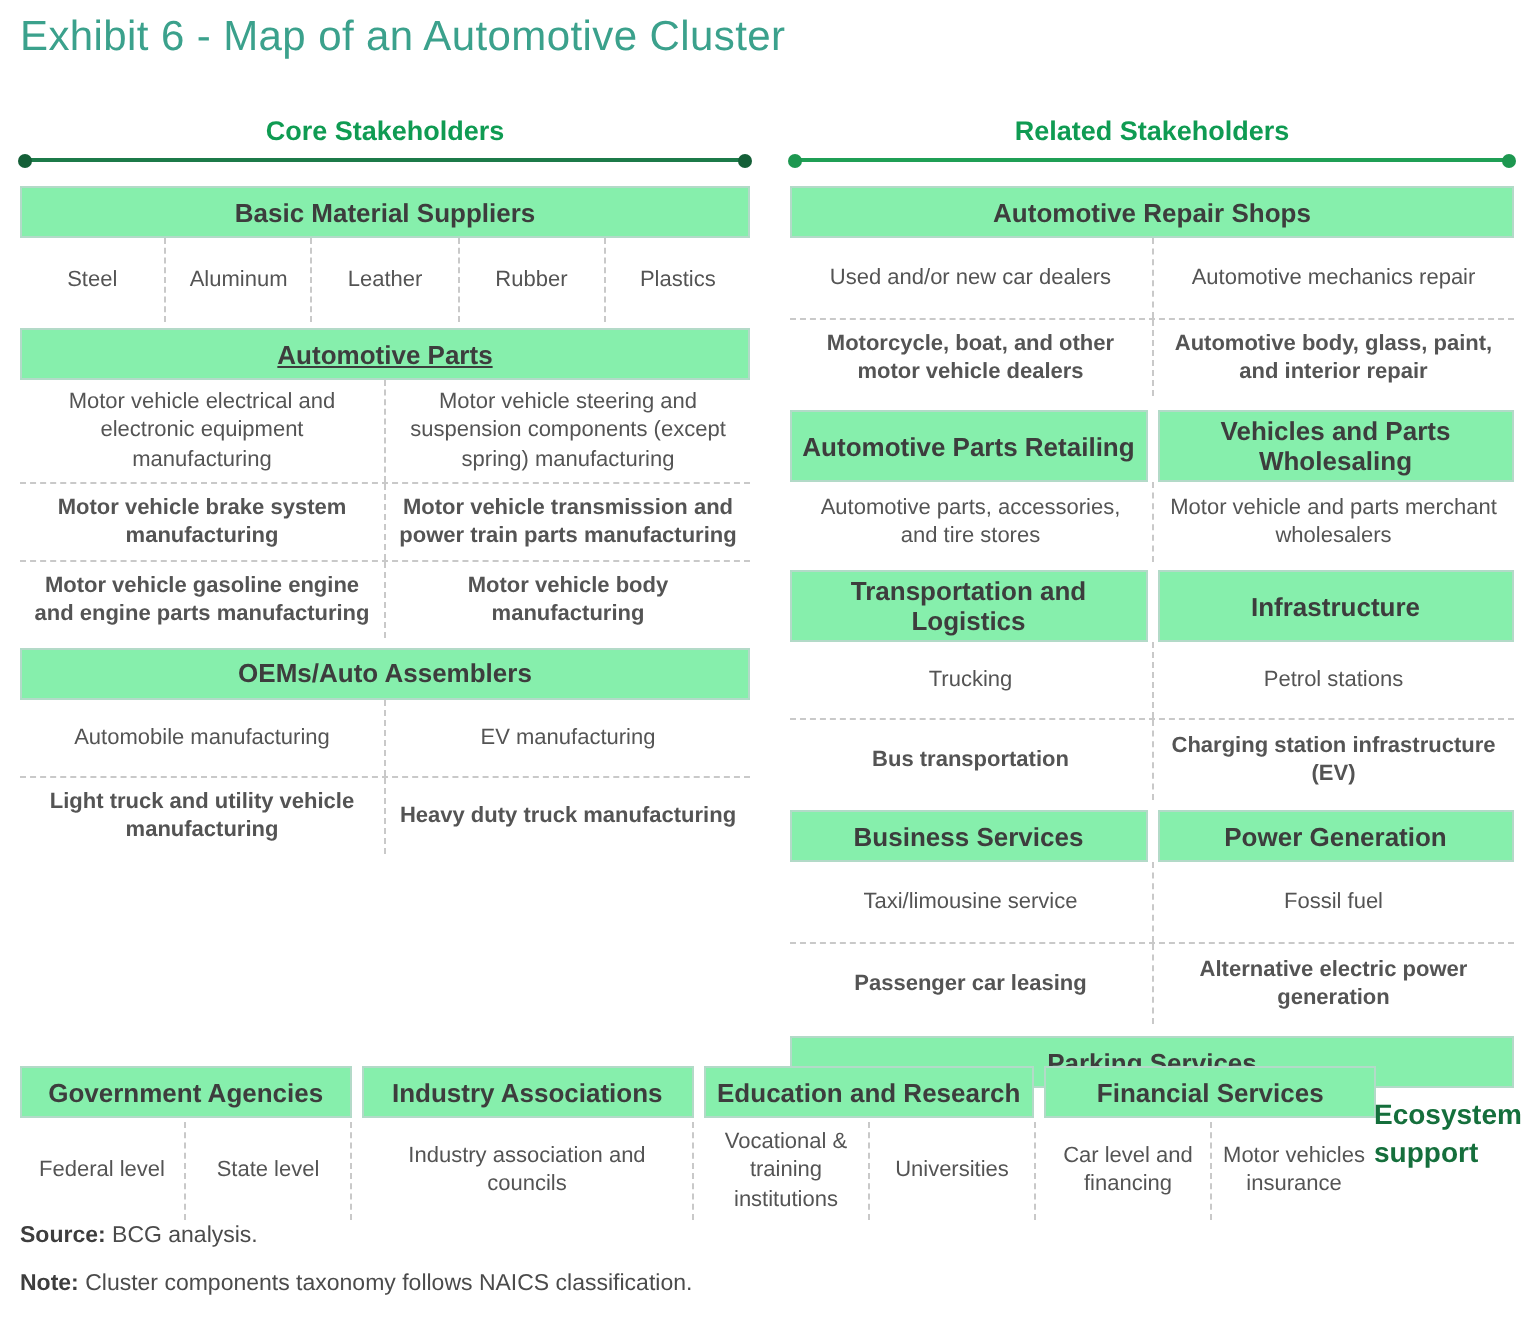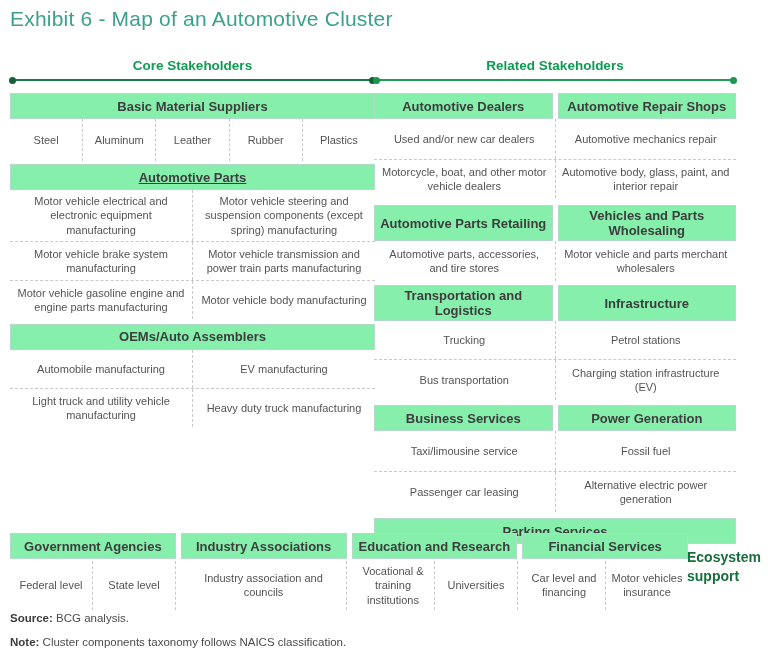--- a/index.html
+++ b/index.html
@@ -8,21 +8,21 @@
     width:768px; height:671px; position:relative;
     font-family:"Liberation Sans", sans-serif;
     -webkit-font-smoothing:antialiased;
   }
   .title {
     position:absolute; left:10px; top:7px;
     font-size:21px; font-weight:400; color:#3ba18c; letter-spacing:.2px;
   }
   .col { position:absolute; top:58px; }
   .col-left  { left:10px;  width:365px; }
-  .col-right { left:374px; width:362px; }
+  .col-right { left:395px; width:362px; }
 
   .sec-label {
     text-align:center; font-weight:bold; font-size:13.5px;
     color:#0f9b52; margin-bottom:6px;
   }
   .tl-line { position:relative; height:2px; margin-bottom:12px; }
   .col-left  .tl-line { background:#1c7a49; }
   .col-right .tl-line { background:#1f9f55; }
   .tl-line .dot {
     position:absolute; top:-2.5px; width:7px; height:7px; border-radius:50%;
@@ -46,21 +46,21 @@
     display:flex; align-items:center; justify-content:center; text-align:center;
     font-size:11px; color:#545454; line-height:1.3; padding:4px 6px;
   }
   .cells-5 { display:flex; }
   .cells-5 .cell { flex:1; min-height:42px; padding:4px 2px; }
   .cells-5 .cell:not(:last-child) { border-right:1px dashed #c9c9c9; }
 
   .row2 { display:flex; }
   .row2 .cell { flex:1; min-height:38px; }
   .row2 .cell:first-child { border-right:1px dashed #c9c9c9; }
-  .row2 + .row2 { border-top:1px dashed #c9c9c9; }
+  .row2 + .row2 { border-top:1px dashed #c9c9c9;font-weight:bold; }
   .row2.tall .cell { min-height:40px; }
 
   .band { position:absolute; left:10px; top:533px; width:678px; }
   .band-headers { display:flex; gap:5px; }
   .band-headers .hdr-box { flex:1; }
   .band-cells { display:flex; gap:5px; margin-top:2px; }
   .band-group { flex:1; display:flex; }
   .band-group:not(:last-child) { border-right:1px dashed #c9c9c9; }
   .band-group .bcell { flex:1; min-height:46px; padding:3px 3px; }
   .band-group .bcell:not(:last-child) { border-right:1px dashed #c9c9c9; }
@@ -125,21 +125,20 @@
 </div>
 
 <div class="col col-right">
   <div class="sec-label">Related Stakeholders</div>
   <div class="tl-line">
     <span class="dot dot-l"></span>
     <span class="dot dot-r"></span>
   </div>
 
   <div class="hdr-row">
-    <div class="hdr-box">Automotive Dealers</div>
     <div class="hdr-box">Automotive Repair Shops</div>
   </div>
   <div class="row2 tall">
     <div class="cell">Used and/or new car dealers</div>
     <div class="cell">Automotive mechanics repair</div>
   </div>
   <div class="row2">
     <div class="cell">Motorcycle, boat, and other motor vehicle dealers</div>
     <div class="cell">Automotive body, glass, paint, and interior repair</div>
   </div>

